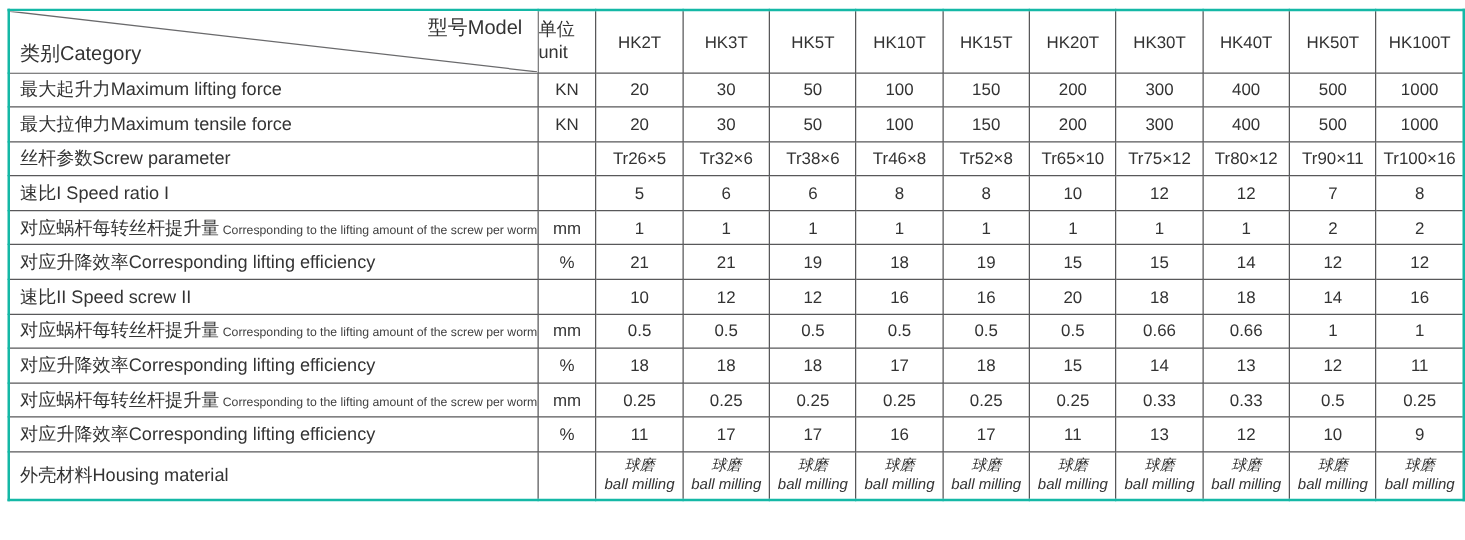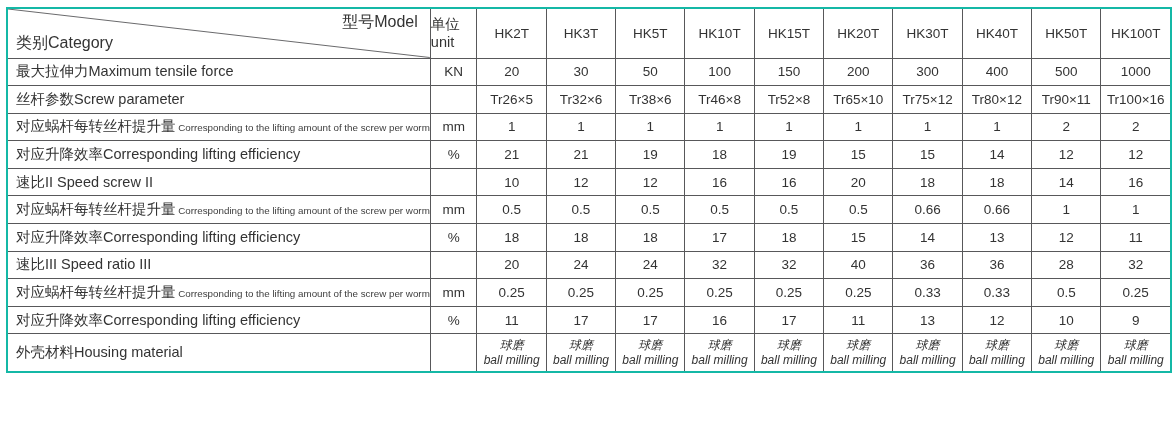--- a/index.html
+++ b/index.html
@@ -145,20 +145,34 @@
           <th class="model-head">HK15T</th>
           <th class="model-head">HK20T</th>
           <th class="model-head">HK30T</th>
           <th class="model-head">HK40T</th>
           <th class="model-head">HK50T</th>
           <th class="model-head">HK100T</th>
         </tr>
     </thead>
     <tbody>
 
+    <tr>
+          <td class="label-cell"><span>最大起升力Maximum lifting force</span></td>
+          <td class="unit-cell">KN</td>
+          <td class="value-cell">20</td>
+          <td class="value-cell">30</td>
+          <td class="value-cell">50</td>
+          <td class="value-cell">100</td>
+          <td class="value-cell">150</td>
+          <td class="value-cell">200</td>
+          <td class="value-cell">300</td>
+          <td class="value-cell">400</td>
+          <td class="value-cell">500</td>
+          <td class="value-cell">1000</td>
+        </tr>
         <tr>
           <td class="label-cell"><span>最大拉伸力Maximum tensile force</span></td>
           <td class="unit-cell">KN</td>
           <td class="value-cell">20</td>
           <td class="value-cell">30</td>
           <td class="value-cell">50</td>
           <td class="value-cell">100</td>
           <td class="value-cell">150</td>
           <td class="value-cell">200</td>
           <td class="value-cell">300</td>
@@ -174,20 +188,34 @@
           <td class="value-cell">Tr38×6</td>
           <td class="value-cell">Tr46×8</td>
           <td class="value-cell">Tr52×8</td>
           <td class="value-cell">Tr65×10</td>
           <td class="value-cell">Tr75×12</td>
           <td class="value-cell">Tr80×12</td>
           <td class="value-cell">Tr90×11</td>
           <td class="value-cell">Tr100×16</td>
         </tr>
         <tr>
+          <td class="label-cell"><span>速比I Speed ratio I</span></td>
+          <td class="unit-cell"></td>
+          <td class="value-cell">5</td>
+          <td class="value-cell">6</td>
+          <td class="value-cell">6</td>
+          <td class="value-cell">8</td>
+          <td class="value-cell">8</td>
+          <td class="value-cell">10</td>
+          <td class="value-cell">12</td>
+          <td class="value-cell">12</td>
+          <td class="value-cell">7</td>
+          <td class="value-cell">8</td>
+        </tr>
+        <tr>
           <td class="label-cell"><span>对应蜗杆每转丝杆提升量</span><span class="label-en-small"> Corresponding to the lifting amount of the screw per worm</span></td>
           <td class="unit-cell">mm</td>
           <td class="value-cell">1</td>
           <td class="value-cell">1</td>
           <td class="value-cell">1</td>
           <td class="value-cell">1</td>
           <td class="value-cell">1</td>
           <td class="value-cell">1</td>
           <td class="value-cell">1</td>
           <td class="value-cell">1</td>
@@ -242,34 +270,20 @@
           <td class="value-cell">18</td>
           <td class="value-cell">18</td>
           <td class="value-cell">18</td>
           <td class="value-cell">17</td>
           <td class="value-cell">18</td>
           <td class="value-cell">15</td>
           <td class="value-cell">14</td>
           <td class="value-cell">13</td>
           <td class="value-cell">12</td>
           <td class="value-cell">11</td>
-        </tr>
-        <tr>
-          <td class="label-cell"><span>速比III Speed ratio III</span></td>
-          <td class="unit-cell"></td>
-          <td class="value-cell">20</td>
-          <td class="value-cell">24</td>
-          <td class="value-cell">24</td>
-          <td class="value-cell">32</td>
-          <td class="value-cell">32</td>
-          <td class="value-cell">40</td>
-          <td class="value-cell">36</td>
-          <td class="value-cell">36</td>
-          <td class="value-cell">28</td>
-          <td class="value-cell">32</td>
         </tr>
         <tr>
           <td class="label-cell"><span>对应蜗杆每转丝杆提升量</span><span class="label-en-small"> Corresponding to the lifting amount of the screw per worm</span></td>
           <td class="unit-cell">mm</td>
           <td class="value-cell">0.25</td>
           <td class="value-cell">0.25</td>
           <td class="value-cell">0.25</td>
           <td class="value-cell">0.25</td>
           <td class="value-cell">0.25</td>
           <td class="value-cell">0.25</td>

